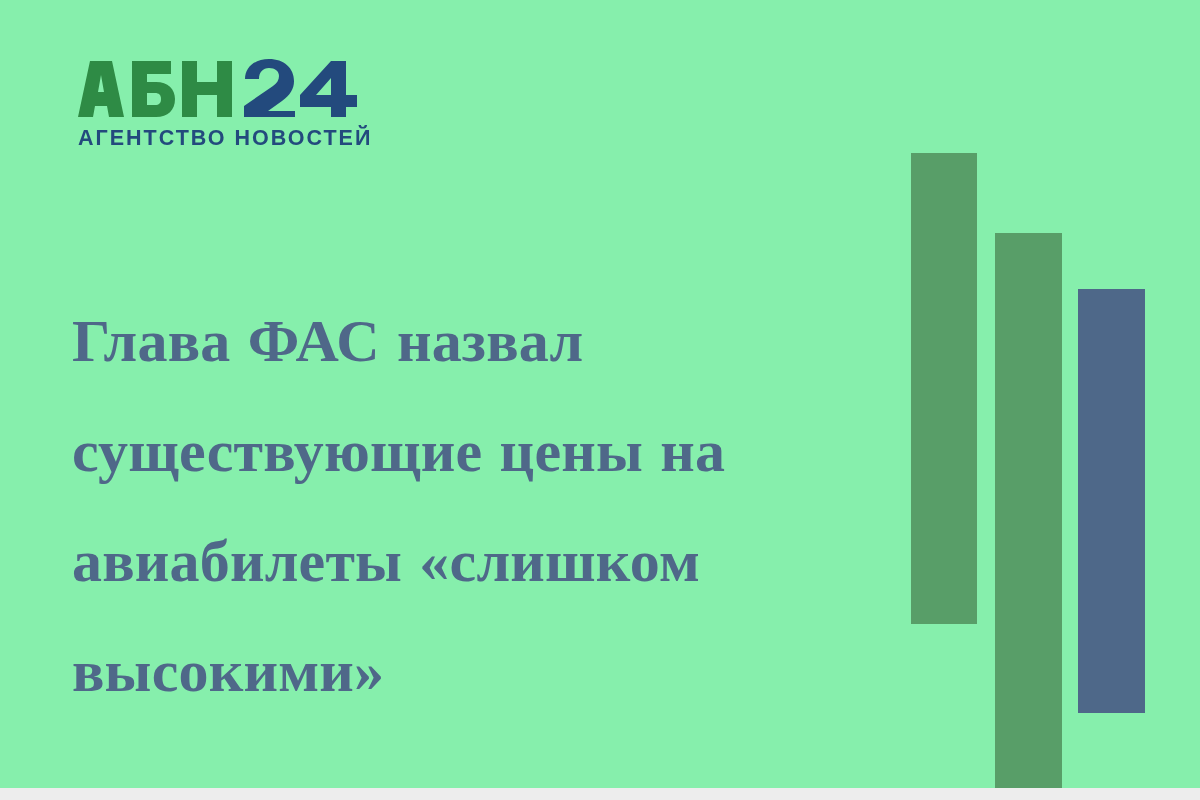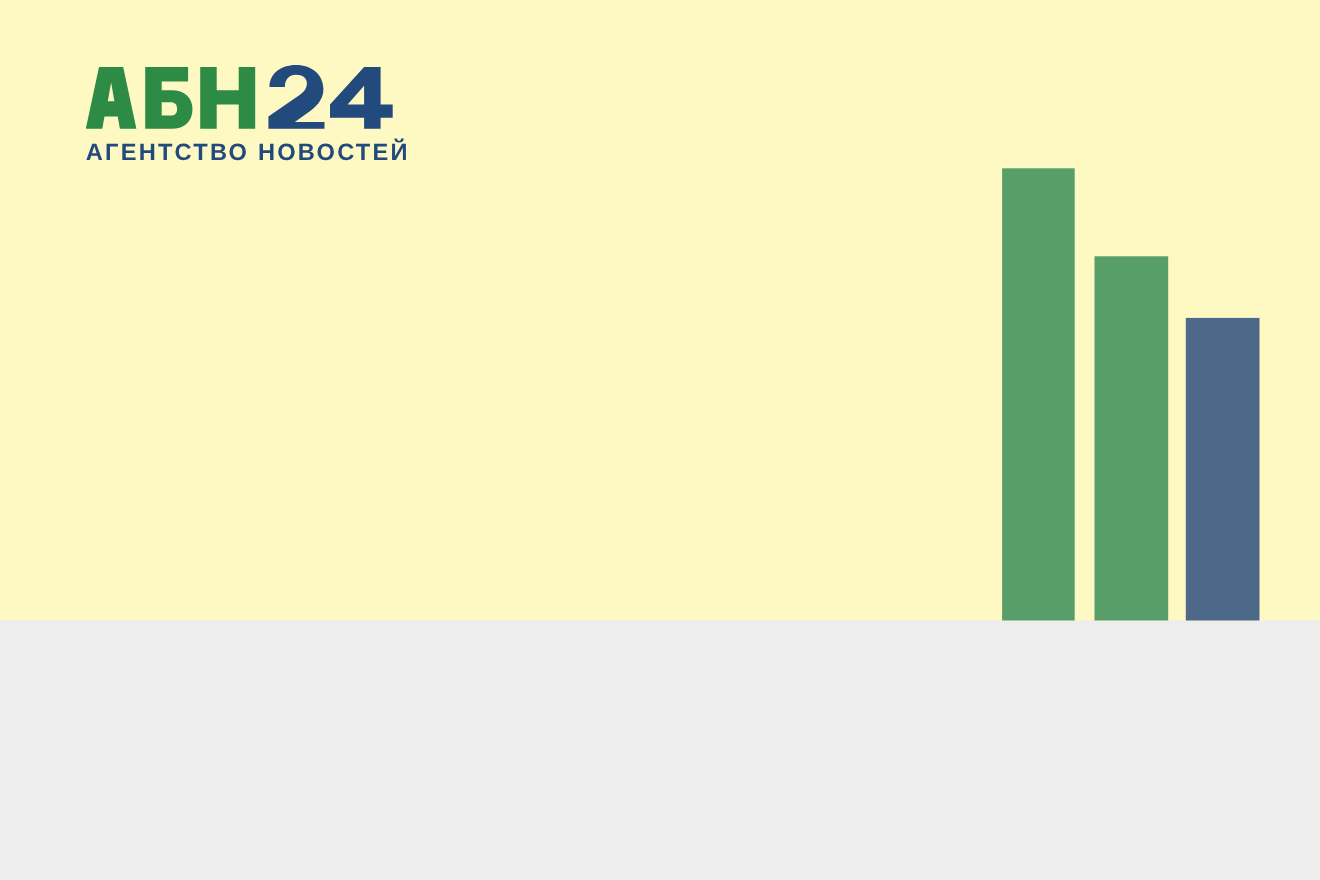--- a/index.html
+++ b/index.html
@@ -11,22 +11,22 @@
     width: 1200px;
     height: 800px;
     overflow: hidden;
     background: #ededed;
     font-family: "Liberation Sans", sans-serif;
   }
 
   .card {
     position: relative;
     width: 1200px;
-    height: 564px;
-    background: #fef9c3;
+    height: 788px;
+    background: #86efac;
     overflow: hidden;
   }
 
   
   .chart-graphic {
     position: absolute;
     left: 0;
     top: 0;
     width: 1200px;
     height: 800px;
@@ -119,14 +119,15 @@
       <path d="M167 21 C167 9 177 1 191 1 C206 1 216 10 216 23 C216 31 212 37 204 43
                L190 53 H217 V59 H166 V48 L195 28 C199 25 201 22 201 18
                C201 13 197 10 191 10 C185 10 181 14 181 21 Z" fill="#234a7d"></path>
 
       <path d="M253 3 H268 V37 H279 V49 H268 V59 H253 V49 H222 V37 Z
                M253 20 L238 37 H253 Z" fill="#234a7d"></path>
     </svg>
     <span class="logo-tagline">АГЕНТСТВО НОВОСТЕЙ</span>
   </div>
 
+  <h1 class="headline">Глава ФАС назвал существующие цены на авиабилеты «слишком высокими»</h1>
 
 </div>
 
 </body></html>

